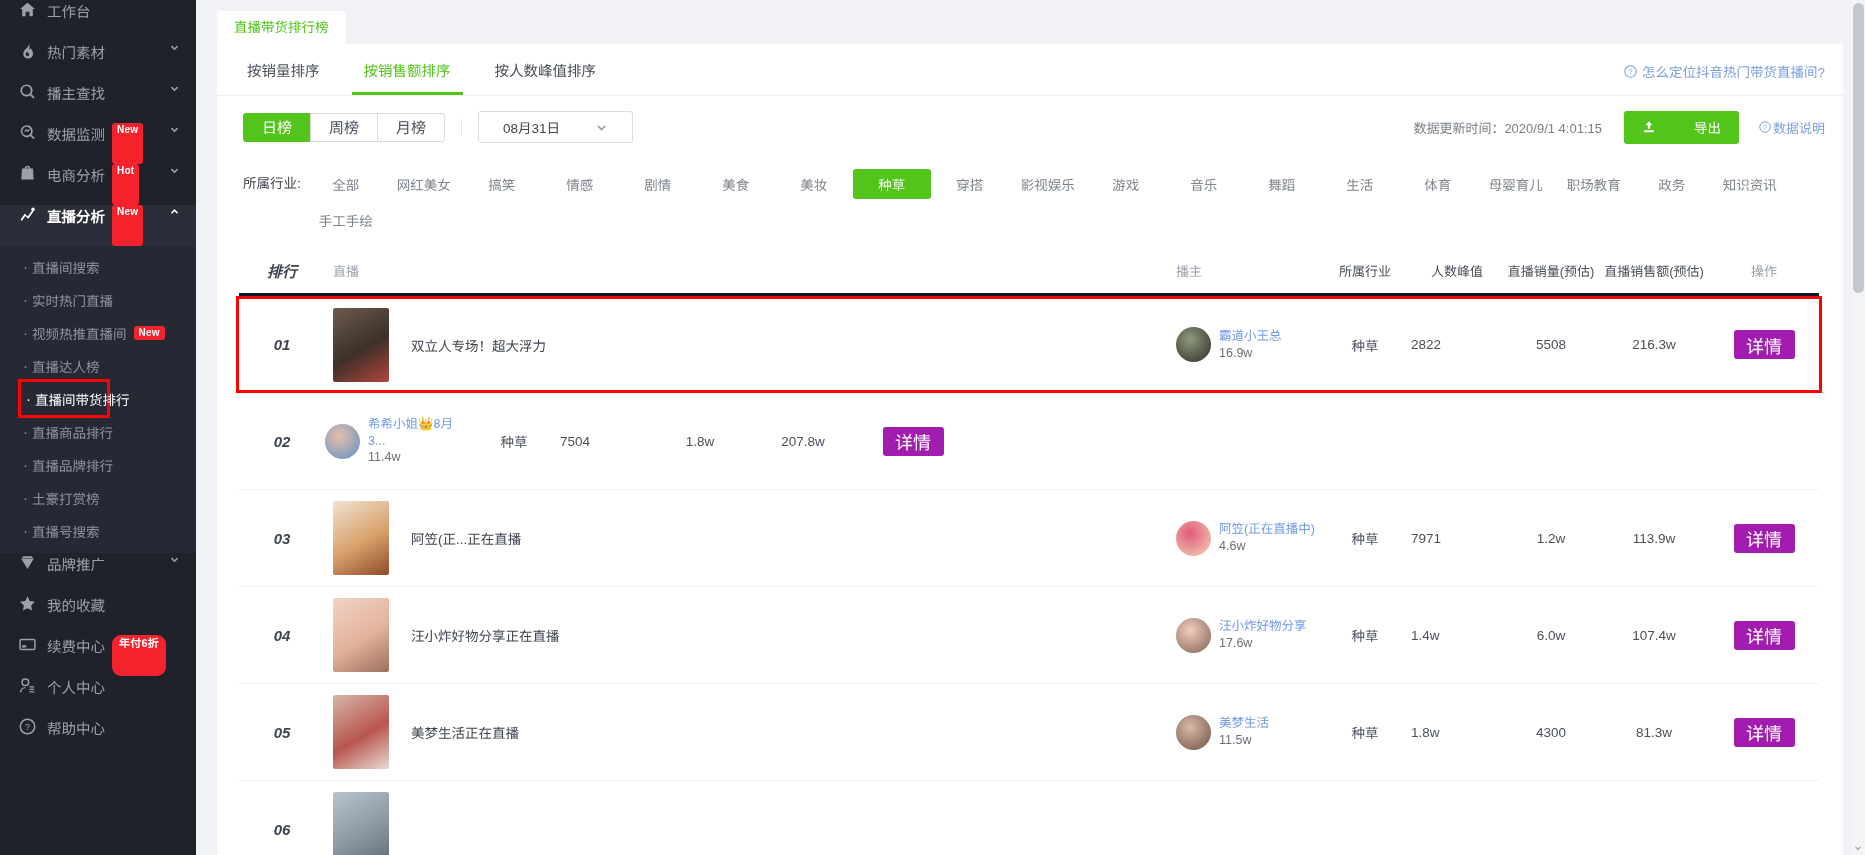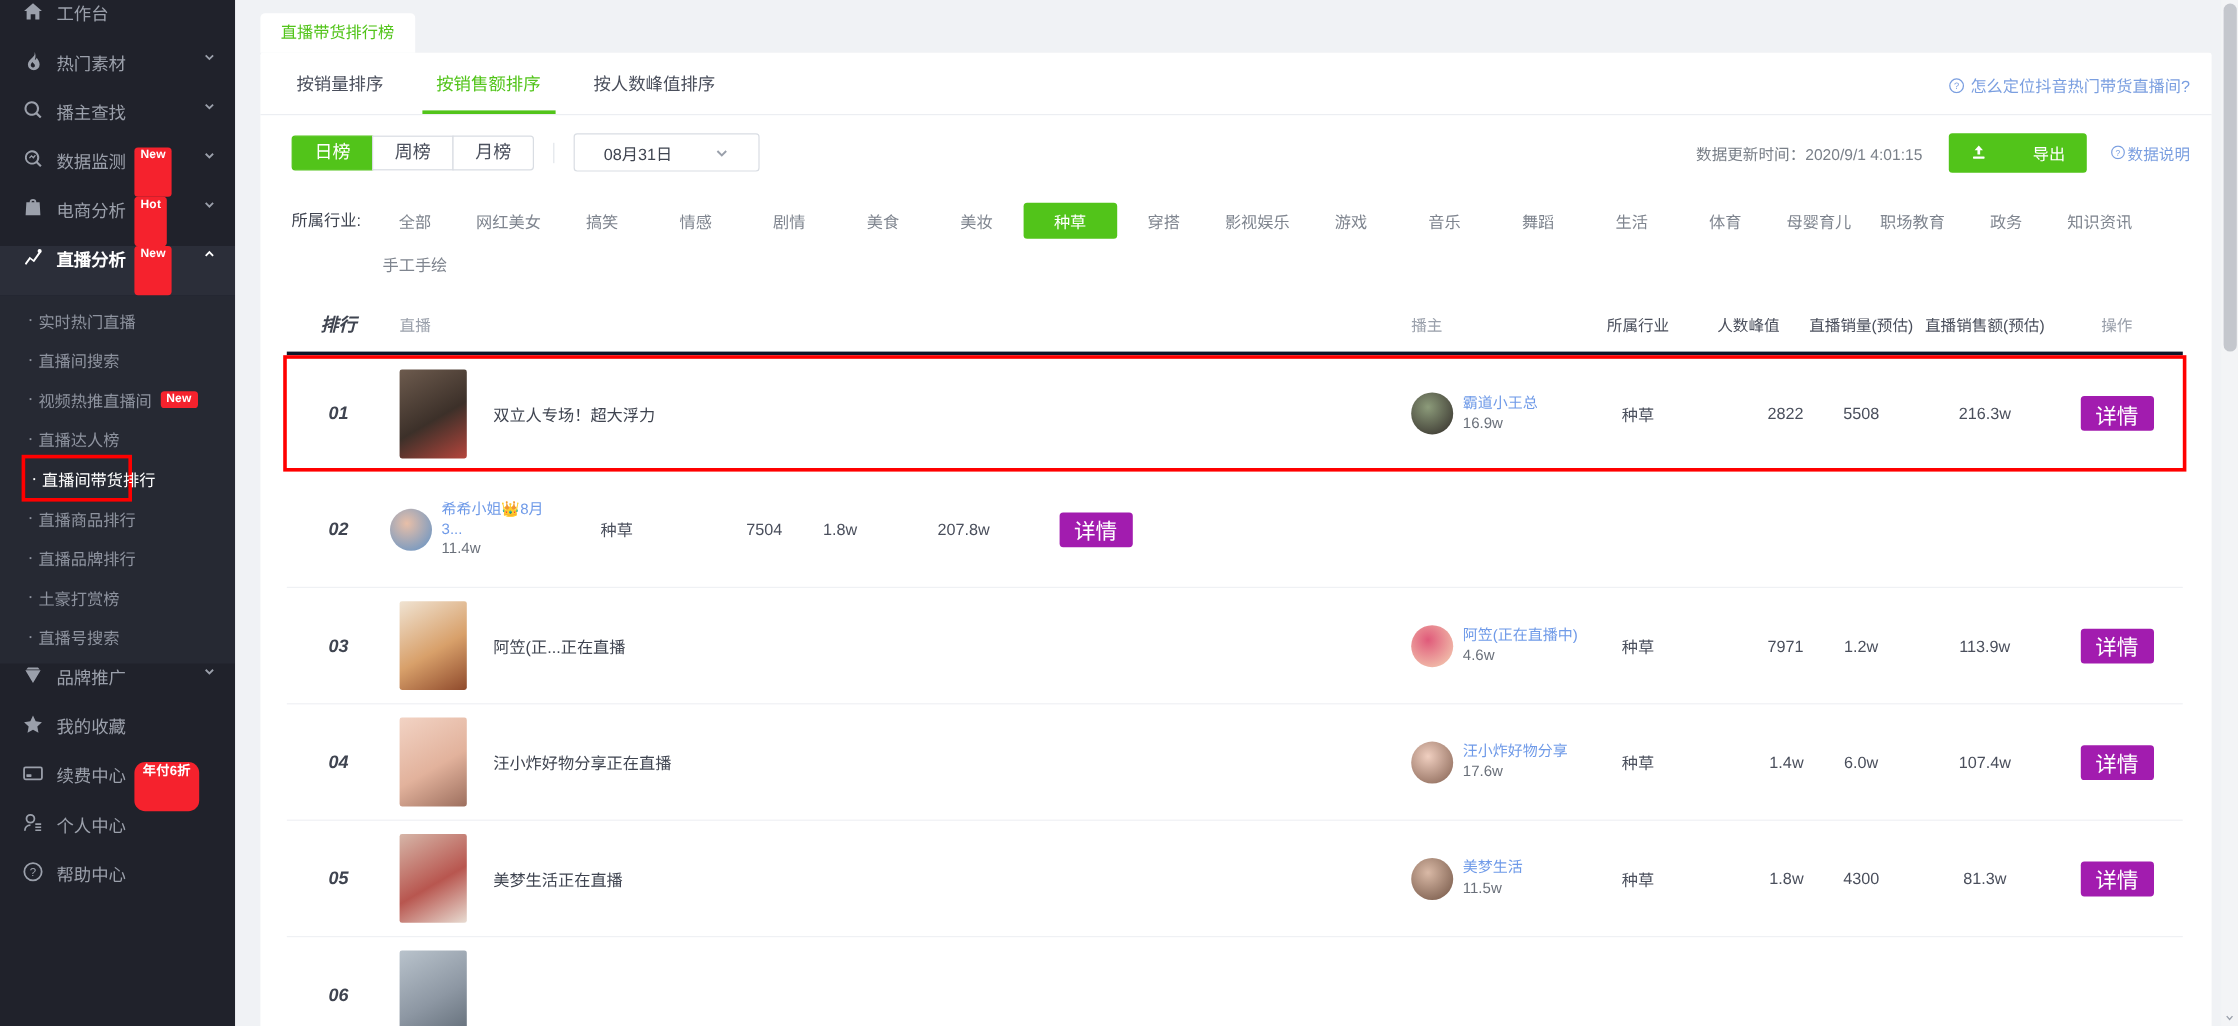--- a/index.html
+++ b/index.html
@@ -198,21 +198,21 @@
   .trow { height: 97px; border-bottom: 1px solid #eff1f4; font-size: 13.5px; }
   .trow.focus {
     border: 3px solid #ff0000;
     height: 97px;
     margin: 0 -3px;
   }
   .c-rank   { width: 86px;  text-align: center; font-style: italic; color: #3f4450; font-size: 15px; font-weight: bold; }
   .c-live   { flex: 1; display: flex; align-items: center; padding-left: 8px; min-width: 0; }
   .c-host   { width: 143px; display: flex; align-items: center; }
   .c-ind    { width: 92px;  text-align: center; color: #4a4f5c; }
-  .c-peak   { width: 92px;  text-align: right; color: #4a4f5c; }
+  .c-peak   { width: 92px;  text-align: left; color: #4a4f5c; }
   .c-vol    { width: 96px;  text-align: center; color: #4a4f5c; }
   .c-sales  { width: 110px; text-align: center; color: #4a4f5c; }
   .c-op     { width: 110px; text-align: center; }
 
   .thumb {
     width: 56px; height: 74px; border-radius: 2px;
     flex: 0 0 56px; margin-right: 22px;
     background-size: cover; background-position: center;
     overflow: hidden; position: relative;
   }
@@ -335,24 +335,24 @@
           <span class="badge">New</span>
           <span class="chev">
             <svg viewBox="0 0 16 16">
               <polyline points="3.5,10.5 8,6 12.5,10.5"></polyline>
             </svg>
           </span>
         </div>
       </div>
     <div class="submenu" id="nav-sub">
         <div class="sub-item">
+          <span>直播间搜索</span>
+        </div>
+        <div class="sub-item">
           <span>实时热门直播</span>
-        </div>
-        <div class="sub-item">
-          <span>直播间搜索</span>
         </div>
         <div class="sub-item">
           <span>视频热推直播间</span>
           <span class="badge nbadge">New</span>
         </div>
         <div class="sub-item">
           <span>直播达人榜</span>
         </div>
         <div class="sub-item highlight">
           <span>直播间带货排行</span>

